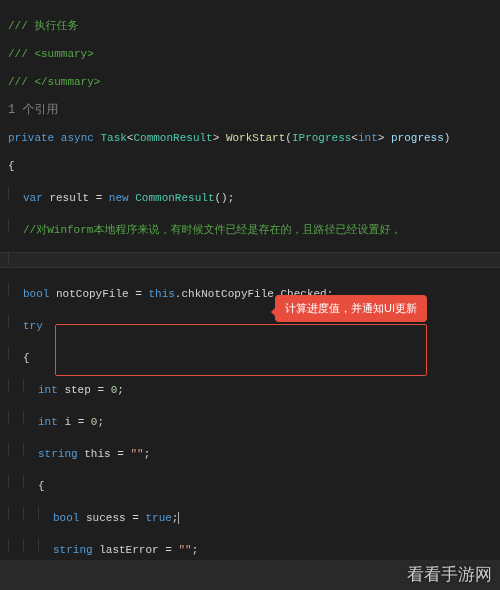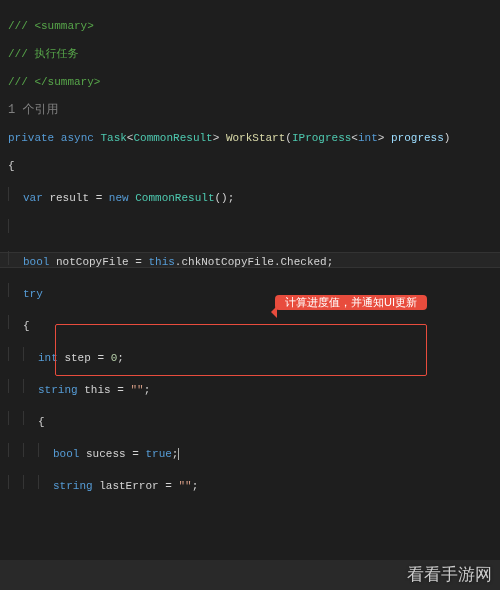--- a/index.html
+++ b/index.html
@@ -45,21 +45,21 @@
     border-bottom: 1px solid #333;
     z-index: 0;
   }
   .code-container > .line, .code-container > .block { position:relative; z-index:1;}
 
   .callout {
     position: absolute;
     background: #e84c3d;
     color: #fff;
     font-size: 11px;
-    padding: 0 10px;
+    padding: 6px 10px;
     border-radius: 4px;
     z-index: 10;
     font-family: 'Microsoft YaHei', sans-serif;
   }
   .callout::before {
     content:"";
     position:absolute;
     left:-10px;
     top:11px;
     border:6px solid transparent;
@@ -105,32 +105,34 @@
 
 <div class="highlight-line" style="top:252px;"></div>
 
 <div class="red-box" style="left:55px; top:324px; width:370px; height:50px;"></div>
 
 <div class="callout" style="left:275px; top:295px;">
   <span>计算进度值，并通知UI更新</span>
 </div>
 
 <div class="code-container">
+<div class="line"><span class="c-comment">/// 执行任务</span></div>
 <div class="line"><span class="c-comment">/// &lt;summary&gt;</span></div>
-<div class="line"><span class="c-comment">/// 执行任务</span></div>
 <div class="line"><span class="c-comment">/// &lt;/summary&gt;</span></div>
 <div class="line"><span class="c-ref">1 个引用</span></div>
 <div class="line"><span class="c-kw">private</span> <span class="c-kw">async</span> <span class="c-type">Task</span><span class="c-white">&lt;</span><span class="c-type">CommonResult</span><span class="c-white">&gt;</span> <span class="c-method">WorkStart</span><span>(</span><span class="c-type">IProgress</span><span class="c-white">&lt;</span><span class="c-kw">int</span><span class="c-white">&gt;</span> <span class="c-param">progress</span><span>)</span></div>
 <div class="line"><span>{</span></div>
 <div class="line"><span class="guide"></span><span class="c-kw">var</span><span> </span><span class="c-var">result</span><span> = </span><span class="c-kw">new</span><span> </span><span class="c-type">CommonResult</span><span>();</span></div>
+<div class="line"><span class="guide"></span><span class="c-comment">//对Winform本地程序来说，有时候文件已经是存在的，且路径已经设置好，</span></div>
 <div class="line"><span class="guide"></span></div>
 <div class="line"><span class="guide"></span><span class="c-kw">bool</span><span> </span><span class="c-var">notCopyFile</span><span> = </span><span class="c-this">this</span><span>.</span><span class="c-var">chkNotCopyFile</span><span>.</span><span class="c-var">Checked</span><span>;</span></div>
 <div class="line"><span class="guide"></span><span class="c-kw">try</span></div>
 <div class="line"><span class="guide"></span><span>{</span></div>
 <div class="line"><span class="guide"></span><span class="guide"></span><span class="c-kw">int</span><span> </span><span class="c-var">step</span><span> = </span><span class="c-num">0</span><span>;</span></div>
+<div class="line"><span class="guide"></span><span class="guide"></span><span class="c-kw">int</span><span> </span><span class="c-var">i</span><span> = </span><span class="c-num">0</span><span>;</span></div>
 <div class="line"><span class="guide"></span><span class="guide"></span><span class="c-kw">string</span><span> </span><span class="c-var">this</span><span> = </span><span class="c-str">""</span><span>;</span></div>
 <div class="line"><span class="guide"></span><span class="guide"></span><span>{</span></div>
 <div class="line"><span class="guide"></span><span class="guide"></span><span class="guide"></span><span class="c-kw">bool</span><span> </span><span class="c-var">sucess</span><span> = </span><span class="c-kw">true</span><span>;</span><span class="cursor"></span></div>
 <div class="line"><span class="guide"></span><span class="guide"></span><span class="guide"></span><span class="c-kw">string</span><span> </span><span class="c-var">lastError</span><span> = </span><span class="c-str">""</span><span>;</span></div>
 
 
 
 
 
 

